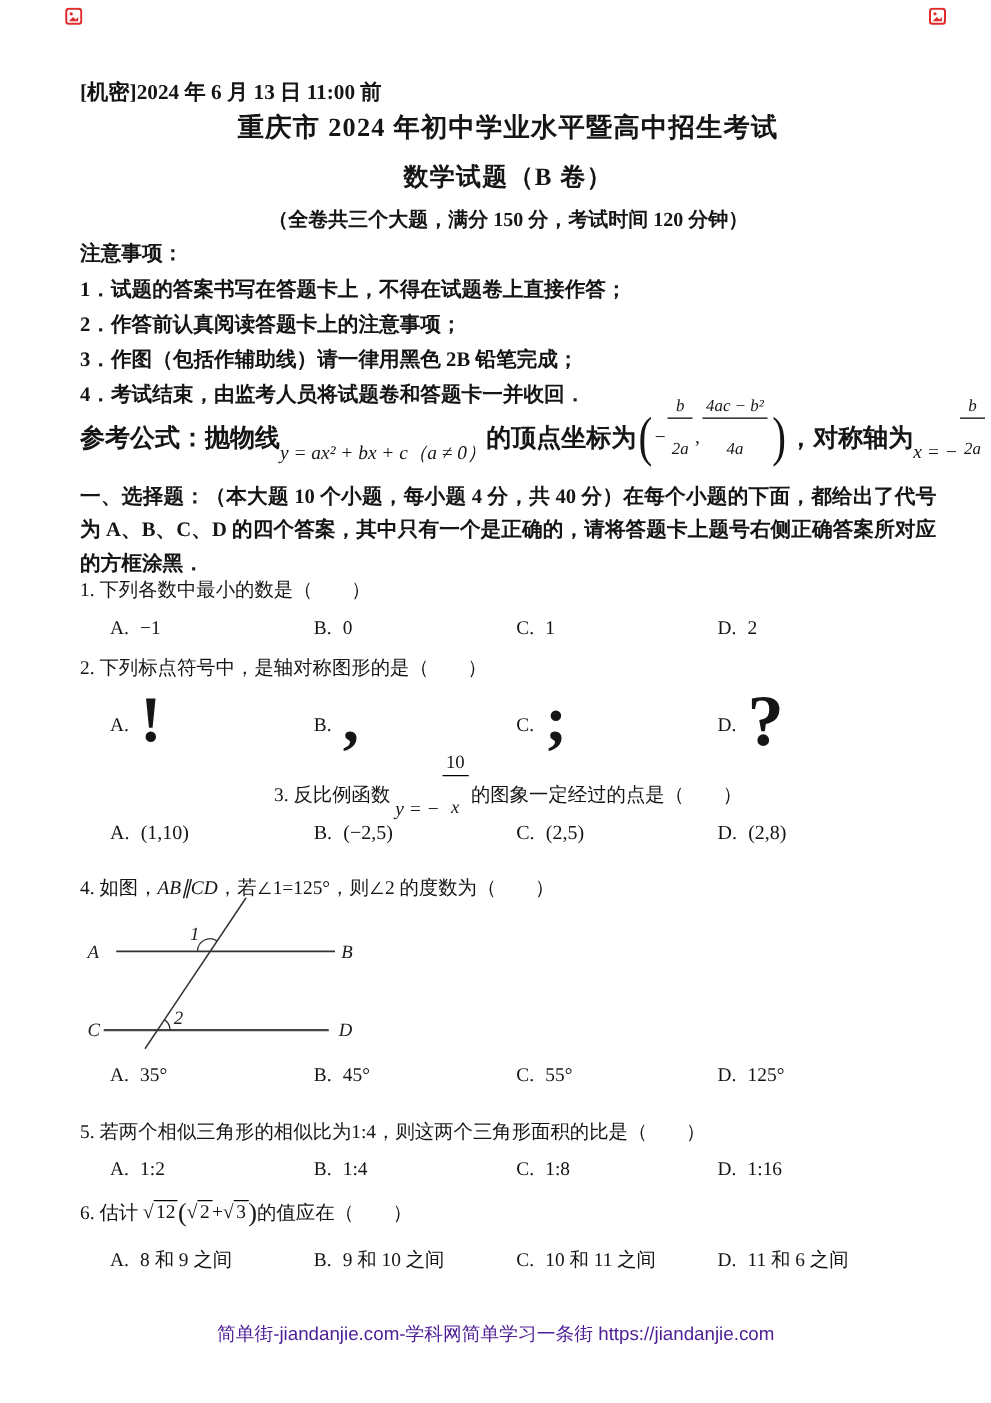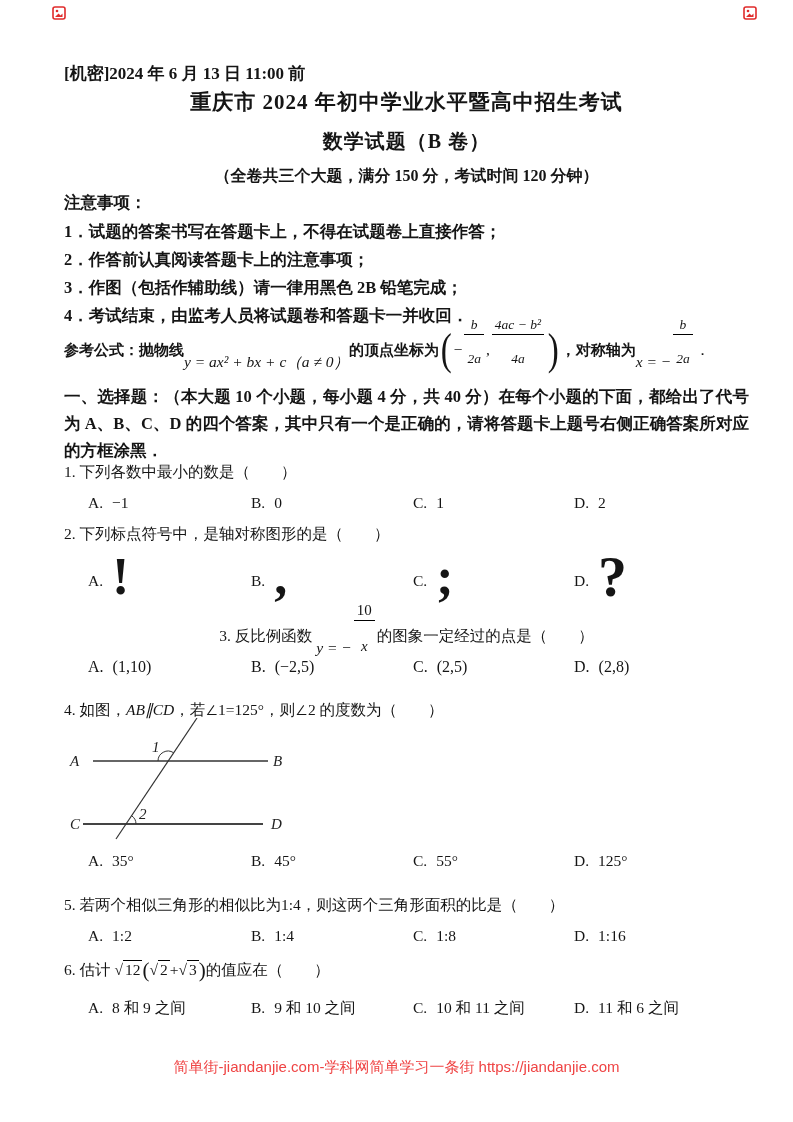--- a/index.html
+++ b/index.html
@@ -10,21 +10,21 @@
   .it{font-style:italic;margin-top:24px;}
 
   .conf{top:62px;font-size:17px;font-weight:bold;}
   .t1{top:88px;font-size:21px;font-weight:bold;letter-spacing:1px;}
   .t2{top:128px;font-size:20px;font-weight:bold;letter-spacing:1px;}
   .sub{top:166px;font-size:16px;font-weight:bold;}
   .notes-title{top:192px;font-size:16.5px;font-weight:bold;}
   .notes{top:218px;font-size:16.5px;font-weight:bold;line-height:28px;}
 
   .formula{top:322px;display:flex;align-items:center;font-size:15.5px;height:56px;white-space:nowrap;}
-  .formula .cjk{font-weight:bold;font-size:15px;}
+  .formula .cjk{font-weight:bold;font-size:20px;}
   .fr{display:inline-flex;flex-direction:column;text-align:center;font-size:13.5px;line-height:1.25;
       vertical-align:middle;margin:0 2px;font-style:italic;}
   .fr .n{border-bottom:1px solid #000;padding:0 3px;}
   .fr .d{padding:16px 3px;}
   .bp{font-size:44px;font-weight:400;line-height:0.9;transform:scaleX(.75);display:inline-block;}
 
   .sec{top:383px;font-size:16.5px;font-weight:bold;line-height:27px;text-align:justify;}
 
   .stem{font-size:15.5px;white-space:nowrap;}
   .q1s{top:462px;} .q2s{top:524px;}
@@ -40,21 +40,21 @@
   .glyph{font-weight:bold;font-size:52px;line-height:1;transform:translateY(-4px);}
   .glyph-q{font-size:58px;}
 
   .sq{white-space:nowrap;}
   .sq .v{border-top:1.4px solid #000;padding:0 2px;}
   .tp{font-size:21px;line-height:1;vertical-align:-3px;}
 
   .fig{position:absolute;left:60px;top:718px;}
   .fig text{font-family:"Liberation Serif",serif;font-style:italic;font-size:15px;fill:#222;}
 
-  .footer{top:1058px;left:0;right:0;text-align:center;color:#ef4444;
+  .footer{top:1058px;left:0;right:0;text-align:center;color:#4c1d95;
           font-family:"Liberation Sans","DejaVu Sans",sans-serif;font-size:15px;}
 
   .cicon{position:absolute;top:6px;width:14px;height:14px;color:#e02b2b;}
   .cicon.l{left:52px;} .cicon.r{right:36px;}
 </style>
 </head>
 <body>
 
 <div class="sheet">
 

